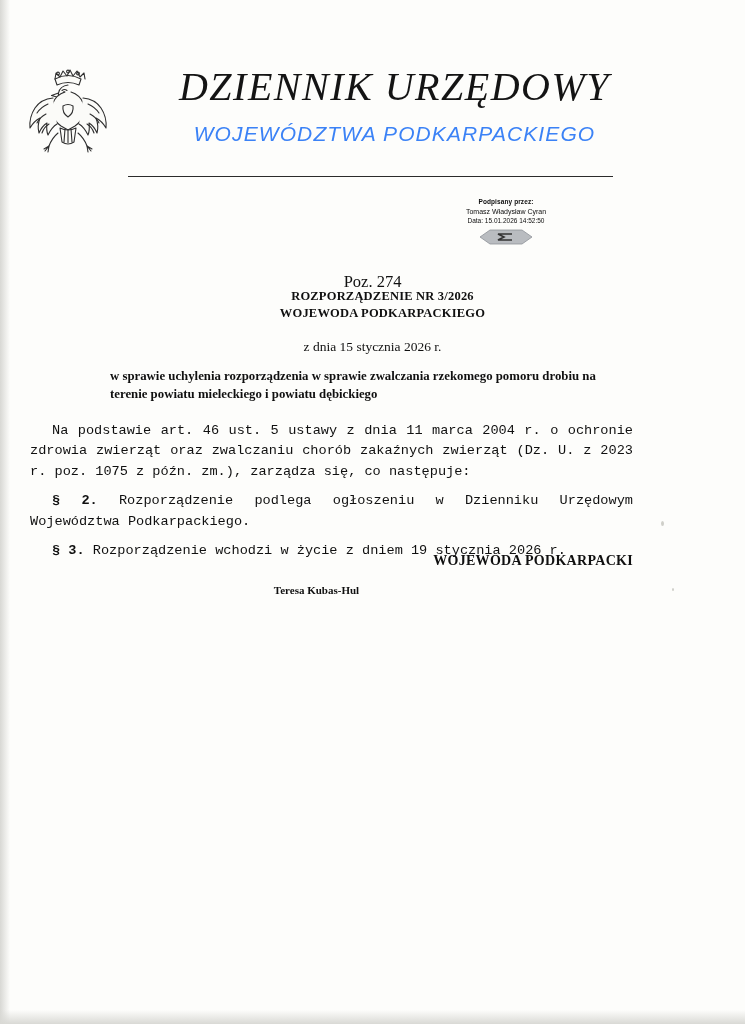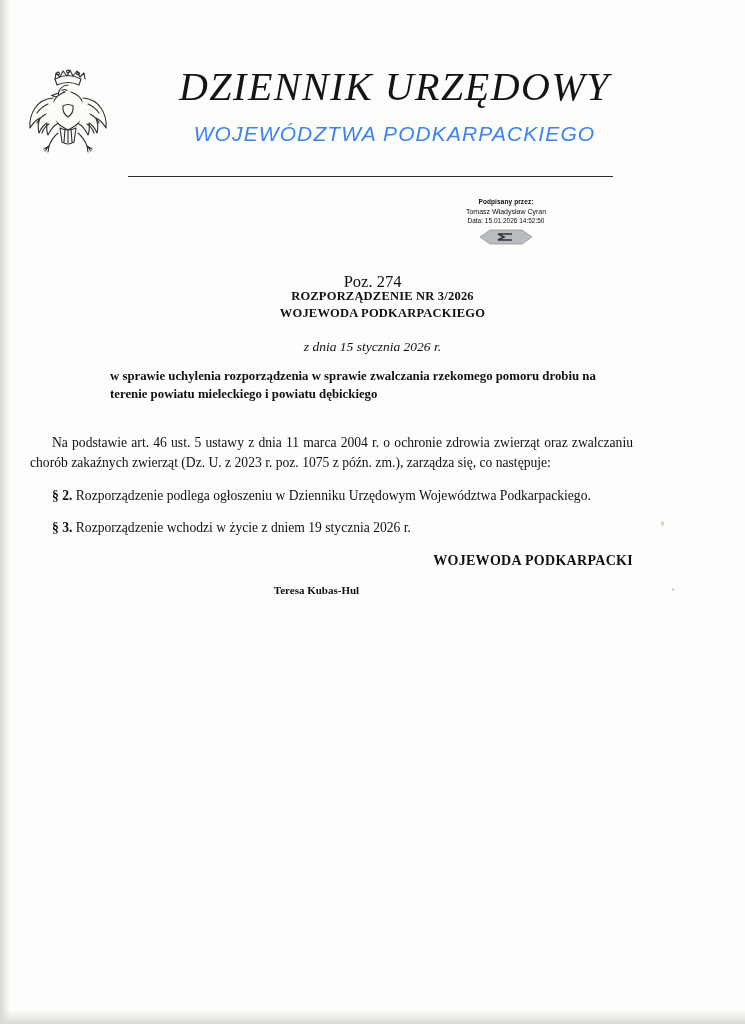--- a/index.html
+++ b/index.html
@@ -138,21 +138,20 @@
     line-height: 1.35;
     letter-spacing: .2px;
     padding-left: 20px;
   }
   .act-date {
     position: absolute;
     left: 0; right: 0;
     top: 339px;
     text-align: center;
     font-size: 13.5px;
-    font-style: italic;
   }
   .act-subject {
     position: absolute;
     left: 110px;
     right: 110px;
     top: 367px;
     text-align: left;
     font-weight: 700;
     font-size: 12.8px;
     line-height: 1.42;
@@ -162,22 +161,23 @@
   .body-text {
     position: absolute;
     left: 30px;
     right: 112px;
     top: 421px;
     font-size: 13.6px;
     line-height: 1.5;
     text-align: justify;
   }
   .body-text p {
-    margin: 12px 0 9px 0;
+    margin: 0 0 9px 0;
     text-indent: 22px;
+    font-family: Liberation Mono, monospace;
   }
   .body-text b { font-weight: 700; }
 
   .signer-title {
     position: absolute;
     left: 0; right: 112px;
     top: 553px;
     text-align: right;
     font-weight: 700;
     font-size: 14px;

